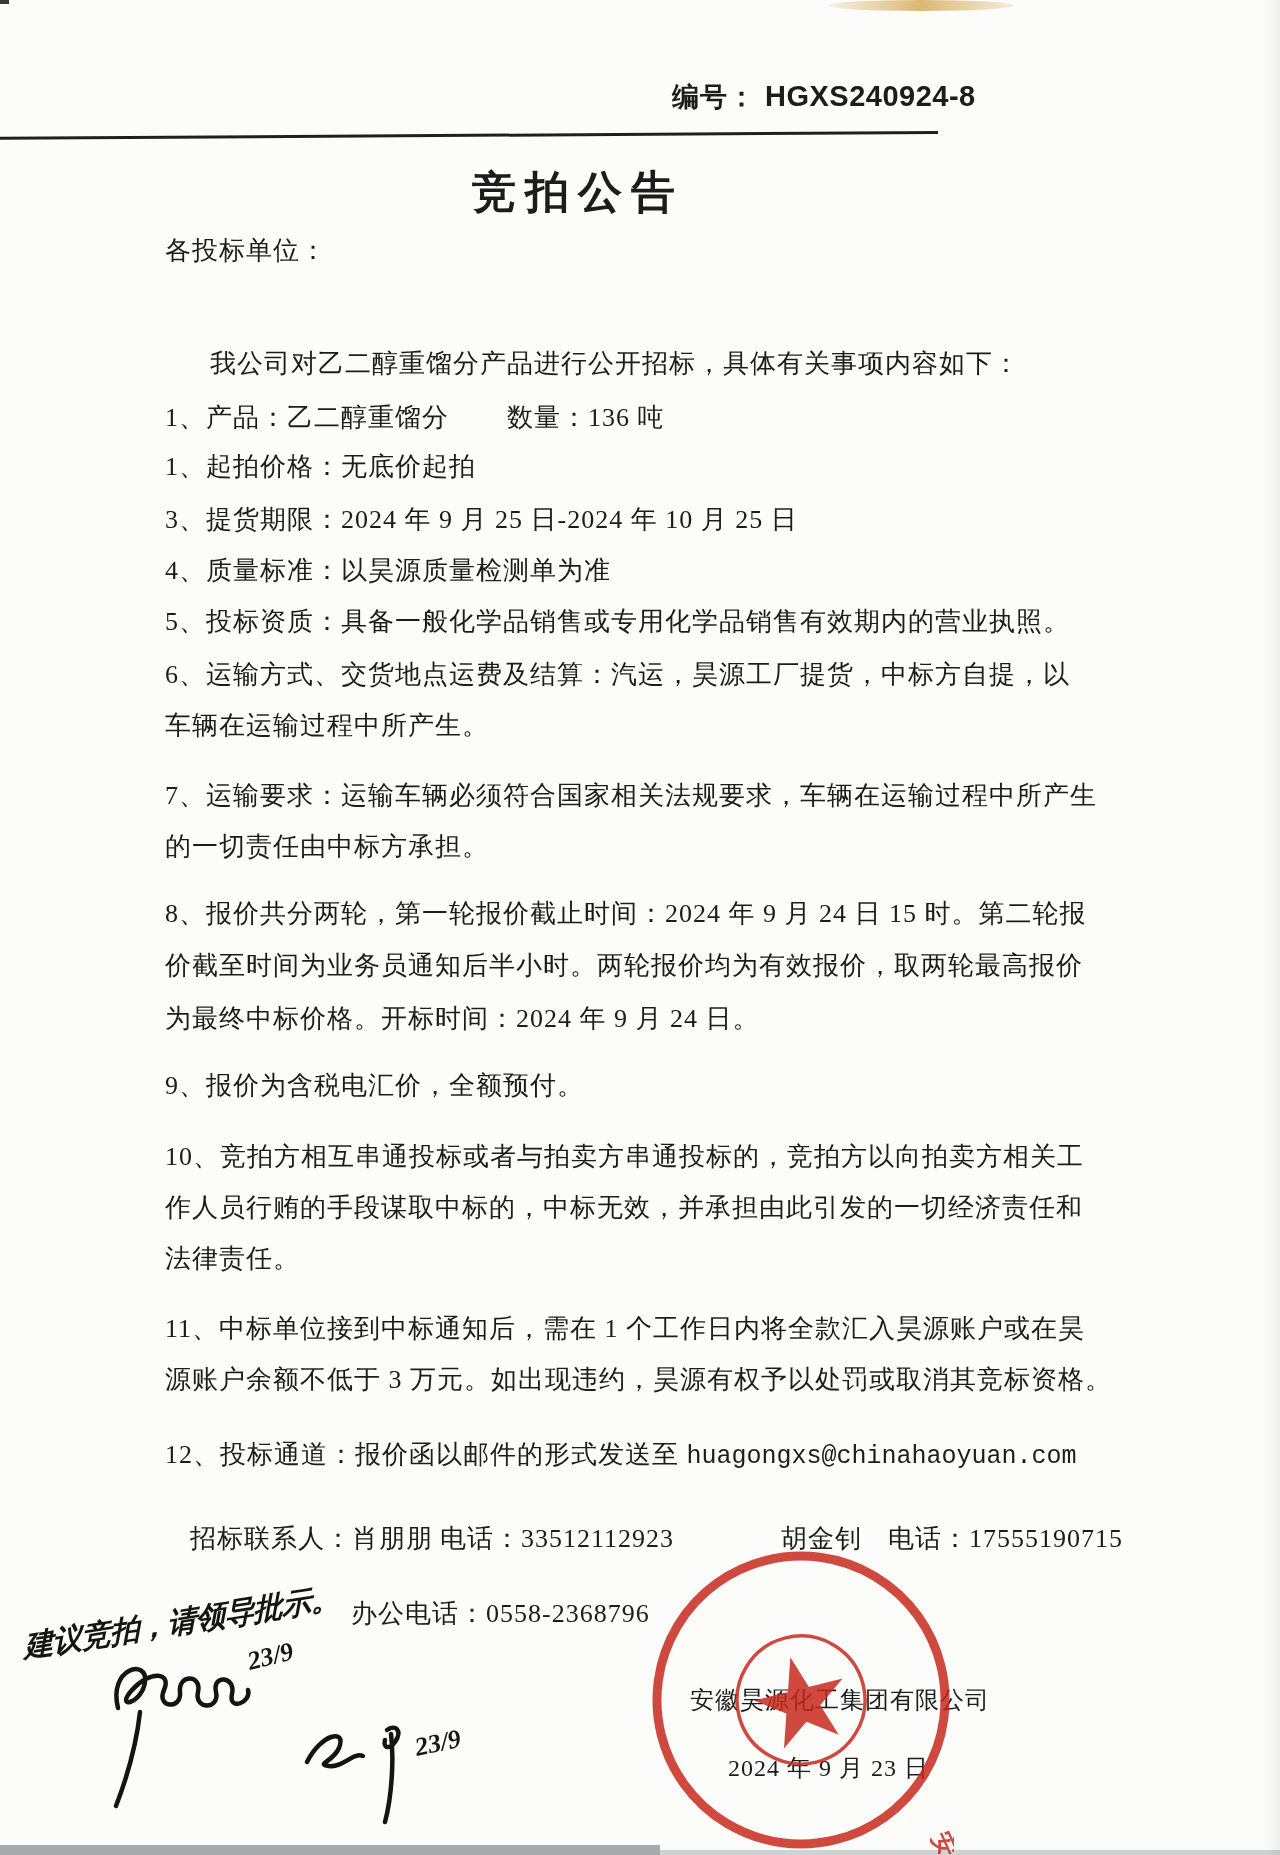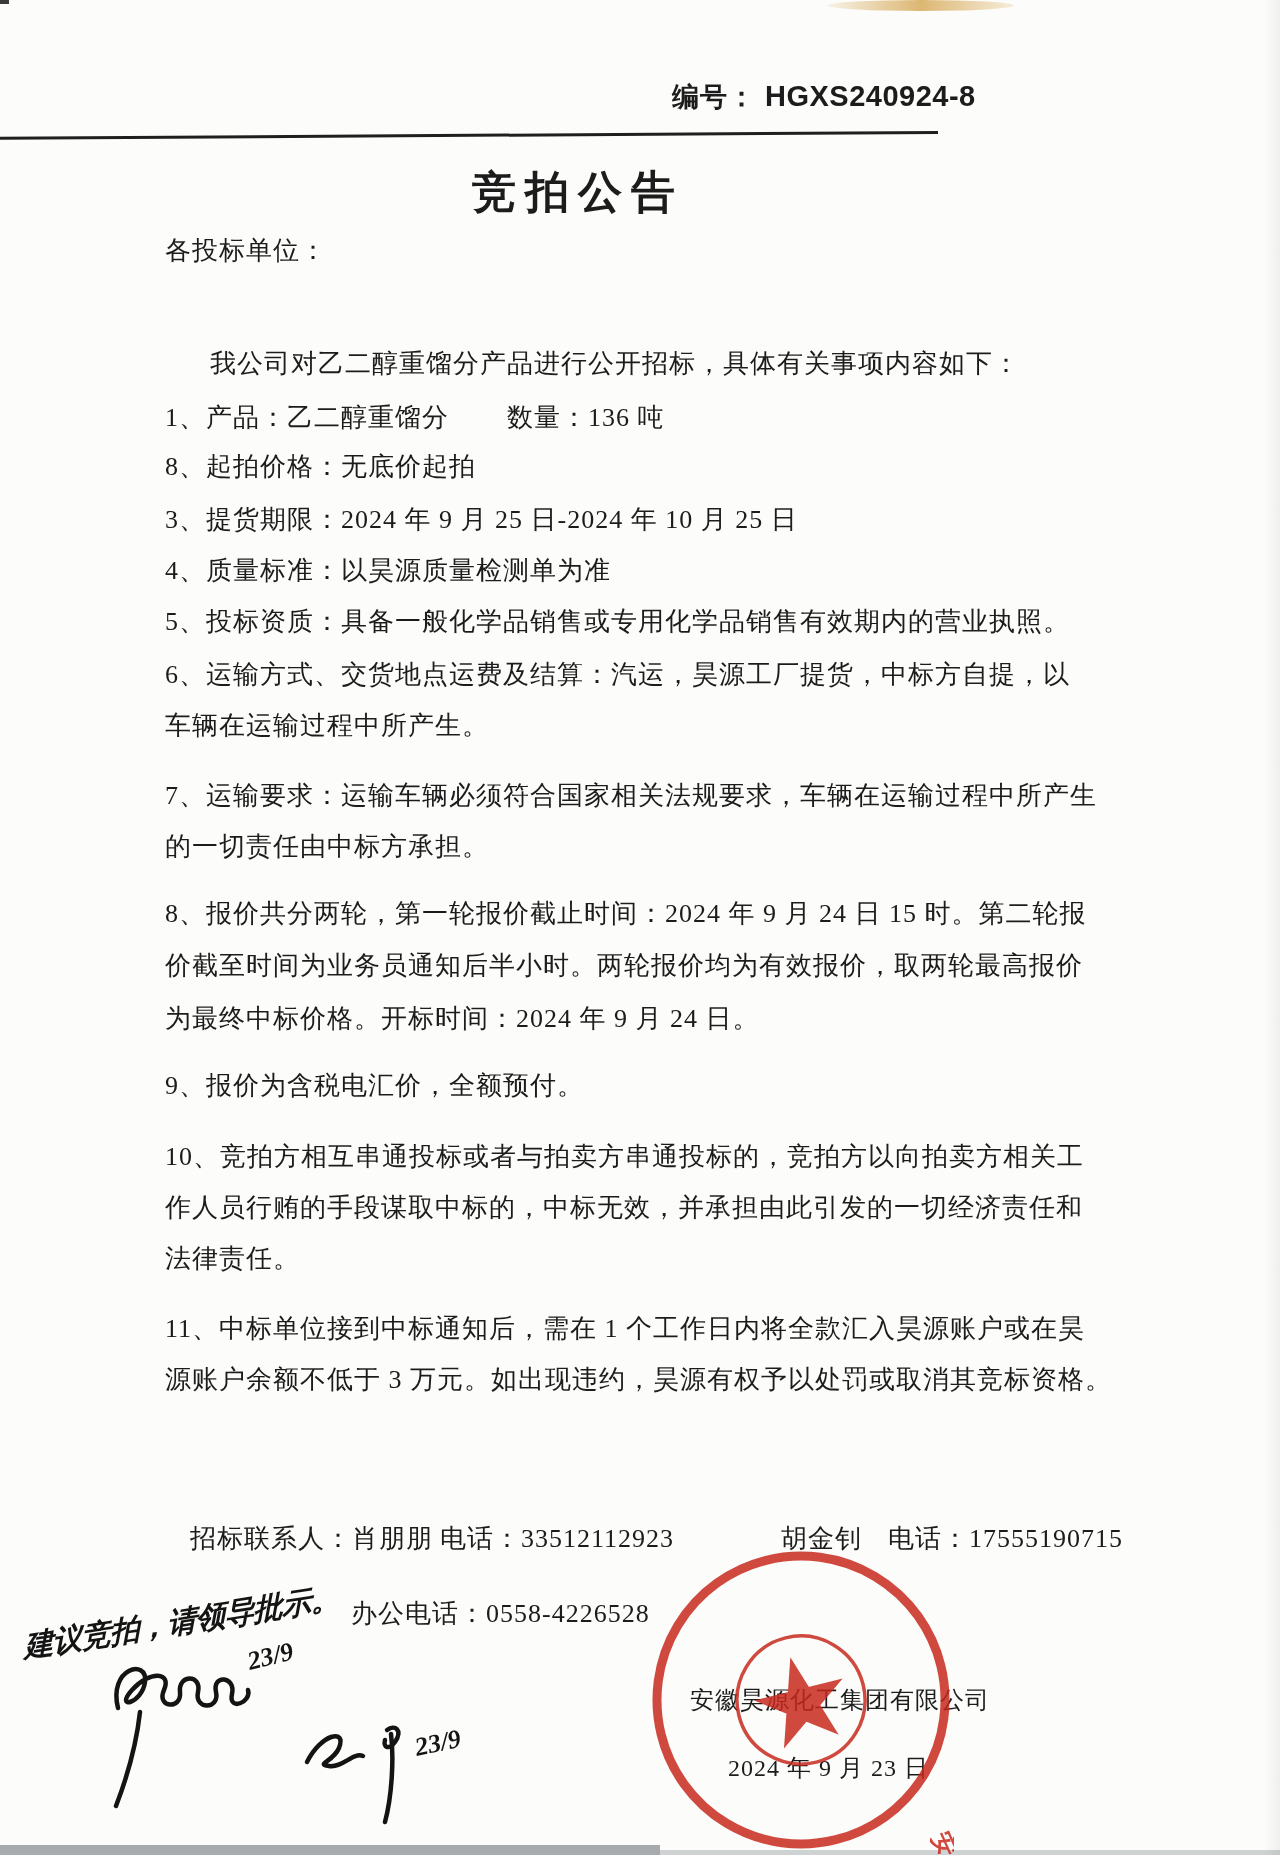--- a/index.html
+++ b/index.html
@@ -87,21 +87,21 @@
   <div class="rule"></div>
 
   <div class="ln title">竞拍公告</div>
 
   <div class="ln salutation">各投标单位：</div>
   <div class="ln intro">我公司对乙二醇重馏分产品进行公开招标，具体有关事项内容如下：</div>
 
   <div class="ln" style="top:403px">
     <span>1、产品：乙二醇重馏分</span><span class="gap1">数量：136 吨</span>
   </div>
-  <div class="ln" style="top:452px">8、起拍价格：无底价起拍</div>
+  <div class="ln" style="top:452px">1、起拍价格：无底价起拍</div>
   <div class="ln" style="top:505px">3、提货期限：2024 年 9 月 25 日-2024 年 10 月 25 日</div>
   <div class="ln" style="top:556px">4、质量标准：以昊源质量检测单为准</div>
   <div class="ln" style="top:607px">5、投标资质：具备一般化学品销售或专用化学品销售有效期内的营业执照。</div>
 
   <div class="ln" style="top:660px">6、运输方式、交货地点运费及结算：汽运，昊源工厂提货，中标方自提，以</div>
   <div class="ln" style="top:711px">车辆在运输过程中所产生。</div>
 
   <div class="ln" style="top:781px">7、运输要求：运输车辆必须符合国家相关法规要求，车辆在运输过程中所产生</div>
   <div class="ln" style="top:832px">的一切责任由中标方承担。</div>
 
@@ -111,26 +111,29 @@
 
   <div class="ln" style="top:1071px">9、报价为含税电汇价，全额预付。</div>
 
   <div class="ln" style="top:1142px">10、竞拍方相互串通投标或者与拍卖方串通投标的，竞拍方以向拍卖方相关工</div>
   <div class="ln" style="top:1193px">作人员行贿的手段谋取中标的，中标无效，并承担由此引发的一切经济责任和</div>
   <div class="ln" style="top:1244px">法律责任。</div>
 
   <div class="ln" style="top:1314px">11、中标单位接到中标通知后，需在 1 个工作日内将全款汇入昊源账户或在昊</div>
   <div class="ln" style="top:1365px">源账户余额不低于 3 万元。如出现违约，昊源有权予以处罚或取消其竞标资格。</div>
 
+  <div class="ln" style="top:1440px">
+    <span>12、投标通道：报价函以邮件的形式发送至 </span><span class="mono">huagongxs@chinahaoyuan.com</span>
+  </div>
 
   <span class="cspan" style="left:190px;top:1521px">招标联系人：肖朋朋</span>
   <span class="cspan" style="left:440px;top:1521px">电话：33512112923</span>
   <span class="cspan" style="left:781px;top:1521px">胡金钊</span>
   <span class="cspan" style="left:888px;top:1521px">电话：17555190715</span>
-  <span class="cspan" style="left:351px;top:1596px">办公电话：0558-4226528</span>
+  <span class="cspan" style="left:351px;top:1596px">办公电话：0558-2368796</span>
 
   <span class="cspan smallprint under-stamp" style="left:690px;top:1684px">安徽昊源化工集团有限公司</span>
   <span class="cspan smallprint under-stamp" style="left:728px;top:1752px">2024 年 9 月 23 日</span>
 
   <div class="hw-note">建议竞拍，请领导批示。</div>
   <svg class="hw-svg" style="left:100px;top:1630px" width="260" height="180" viewBox="0 0 260 180">
     <path class="hw-stroke" d="M18,78 C8,38 48,28 45,52 C42,74 14,80 32,60 C50,40 72,42 64,60
          C56,78 82,80 80,62 C78,44 102,44 98,62 C94,80 120,80 116,62
          C112,44 136,46 132,64 C128,82 152,72 148,60"></path>
     <path class="hw-stroke" d="M40,82 C36,118 26,150 16,176"></path>

